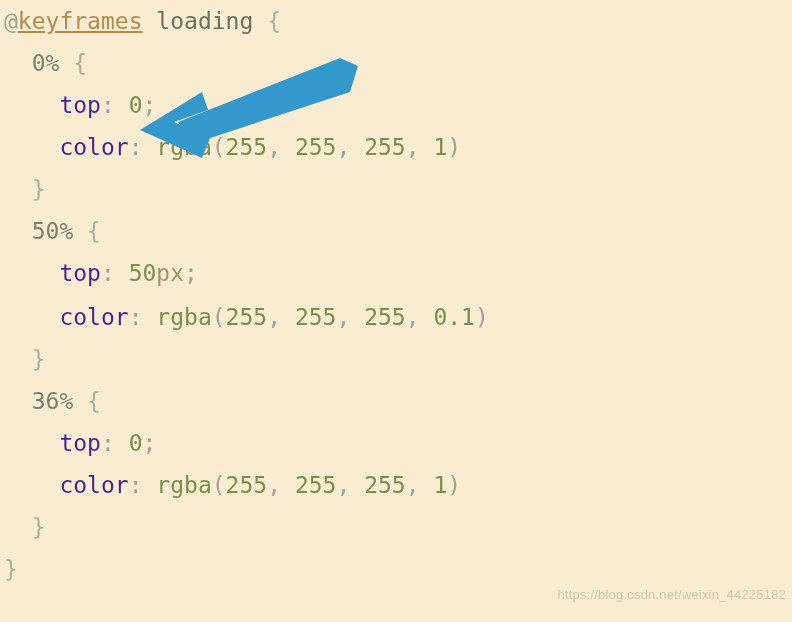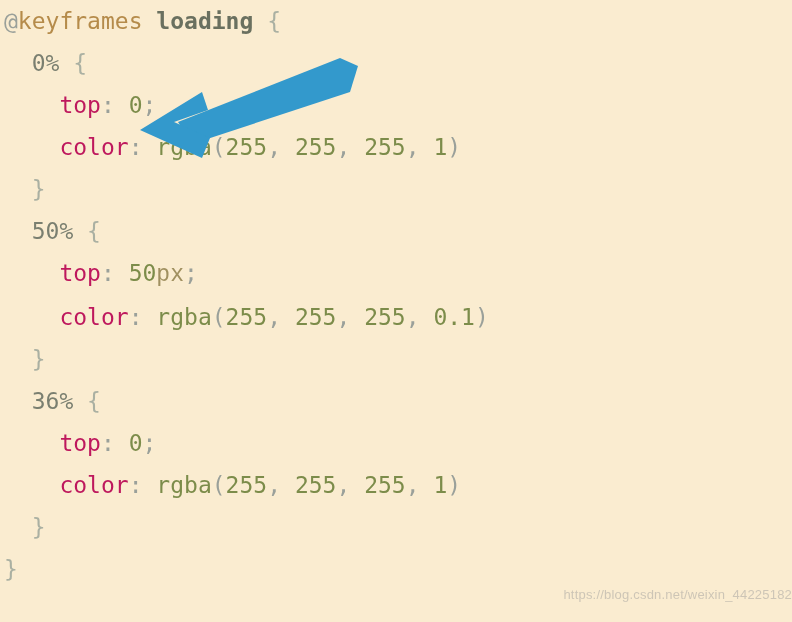--- a/index.html
+++ b/index.html
@@ -14,39 +14,39 @@
     position: relative;
     overflow: hidden;
   }
   pre {
     margin: 0;
     padding: 0 4px;
     white-space: pre;
     font-family: inherit;
   }
   .at    { color: #9aa09a; }
-  .kw    { color: #b58b4a; }
-  .name  { color: #6a705f; font-weight: bold; }
+  .kw    { color: #b58b4a; text-decoration: underline; }
+  .name  { color: #6a705f; }
   .brace { color: #aab0a2; }
   .pct   { color: #7a7f70; }
-  .prop  { color: #be185d; }
+  .prop  { color: #4c1d95; }
   .num   { color: #7c8c4a; }
   .unit  { color: #a09060; font-family: Liberation Mono, monospace; }
   .func  { color: #7c8c4a; }
   .paren { color: #9aa09a; }
   .comma { color: #9aa09a; }
   .semi  { color: #9aa09a; }
   .colon { color: #9aa09a; }
   .arrow {
     position: absolute;
     pointer-events: none;
   }
   .watermark {
     position: absolute;
-    right: 0;
+    right: 6px;
     bottom: 6px;
     font-family: Arial, sans-serif;
     font-size: 13px;
     color: rgba(150,150,150,0.45);
     letter-spacing: 0.2px;
   }
 </style>
 </head>
 <body>
 

